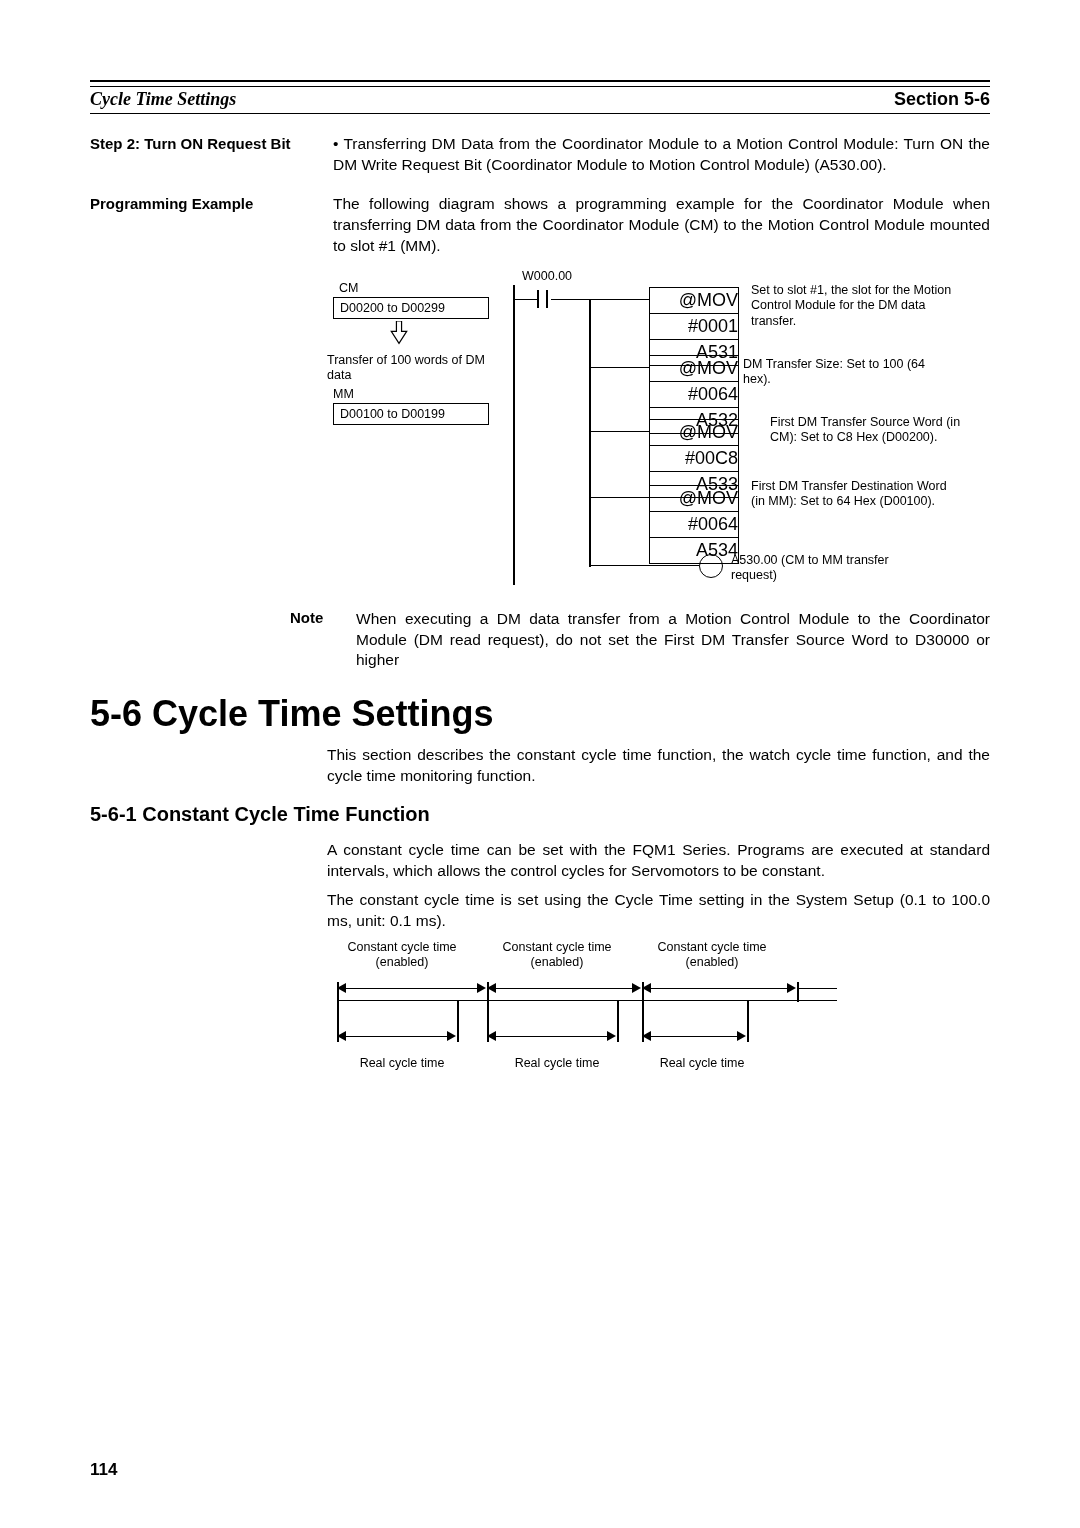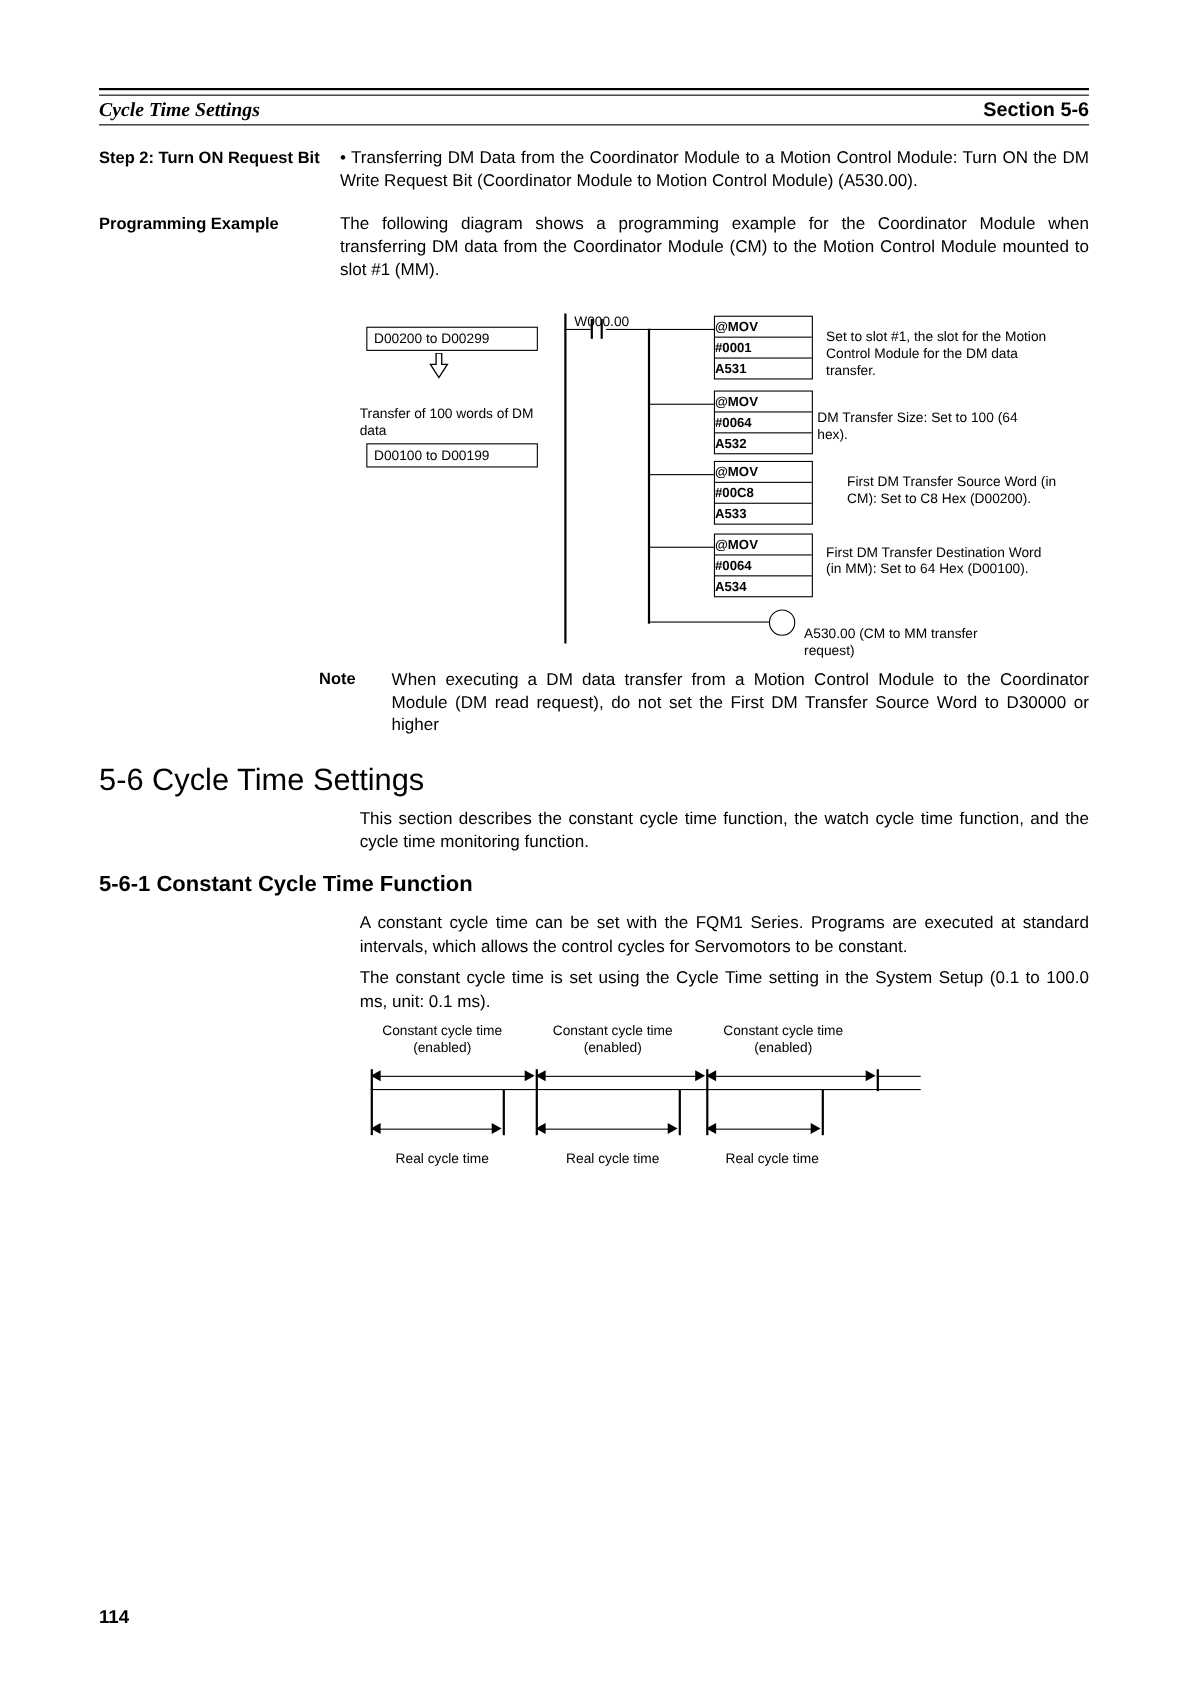--- a/index.html
+++ b/index.html
@@ -36,21 +36,21 @@
     font-size: 18px;
     font-family: "Times New Roman", serif;
   }
   .header-right {
     font-weight: bold;
     font-size: 18px;
   }
 
   .two-col {
     display: flex;
-    gap: 4px;
+    gap: 28px;
     margin-bottom: 10px;
   }
   .side-label {
     width: 215px;
     flex: 0 0 215px;
     font-weight: bold;
     font-size: 15px;
     line-height: 1.3;
   }
   .side-content {
@@ -65,22 +65,22 @@
 
   .note-row {
     display: flex;
     gap: 18px;
     margin: 14px 0 22px 200px;
   }
   .note-label { font-weight: bold; font-size: 15px; flex: 0 0 48px; }
   .note-body { flex: 1; font-size: 15.5px; line-height: 1.35; text-align: justify; }
 
   h2.section-title {
-    font-size: 28px;
-    font-weight: normal;
+    font-size: 36px;
+    font-weight: bold;
     margin: 18px 0 10px 0;
   }
   .section-intro {
     margin-left: 237px;
     font-size: 15.5px;
     line-height: 1.35;
     text-align: justify;
     margin-bottom: 16px;
   }
   h3.subsection-title {
@@ -110,32 +110,31 @@
     margin-left: 237px;
     height: 320px;
     font-size: 12.5px;
   }
   .d1-box {
     border: 1px solid #000;
     padding: 3px 6px;
     background: #fff;
     position: absolute;
   }
-  .d1-text { position: absolute; line-height: 1.25; margin-top: 16px; }
+  .d1-text { position: absolute; line-height: 1.25; }
   .d1-mov {
     border: 1px solid #000;
     position: absolute;
     width: 88px;
   }
   .d1-mov div {
     border-bottom: 1px solid #000;
-    text-align: left;
-    font-size: 12px;
+    text-align: right;
+    font-size: 18px;
     padding: 2px 0;
-    font-weight: bold;
   }
   .d1-mov div:last-child { border-bottom: none; }
   .d1-arrow-down {
     position: absolute;
     width: 24px; height: 24px;
   }
   .d1-coil {
     position: absolute;
     width: 22px; height: 22px;
     border: 1.5px solid #000;

